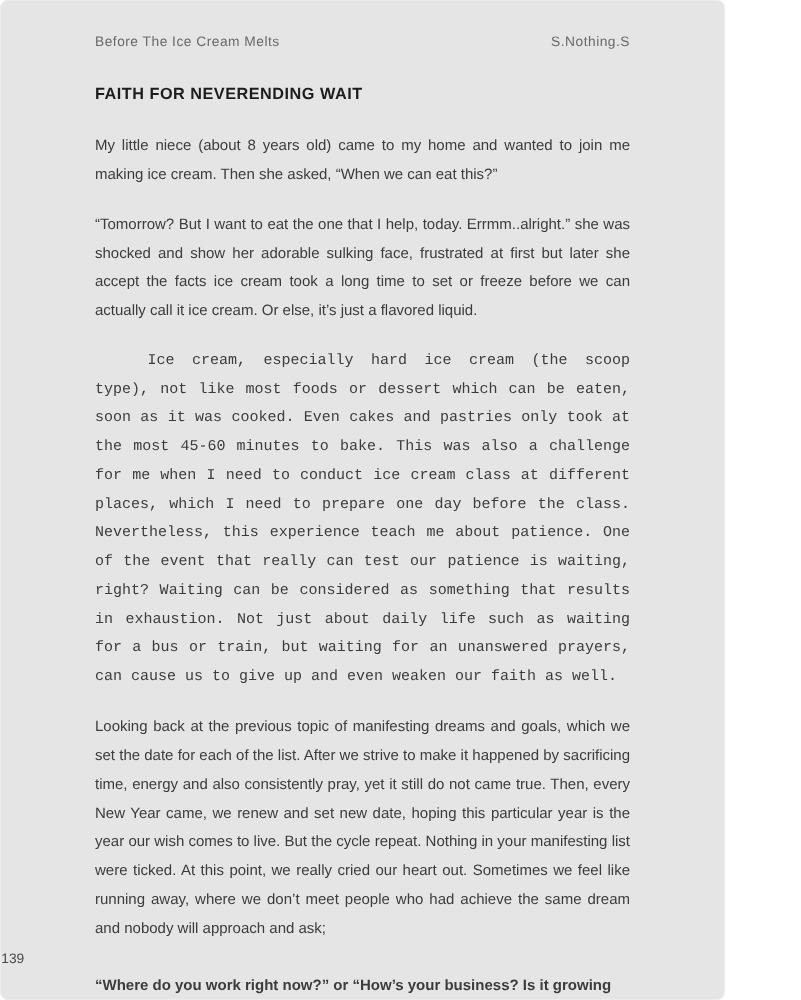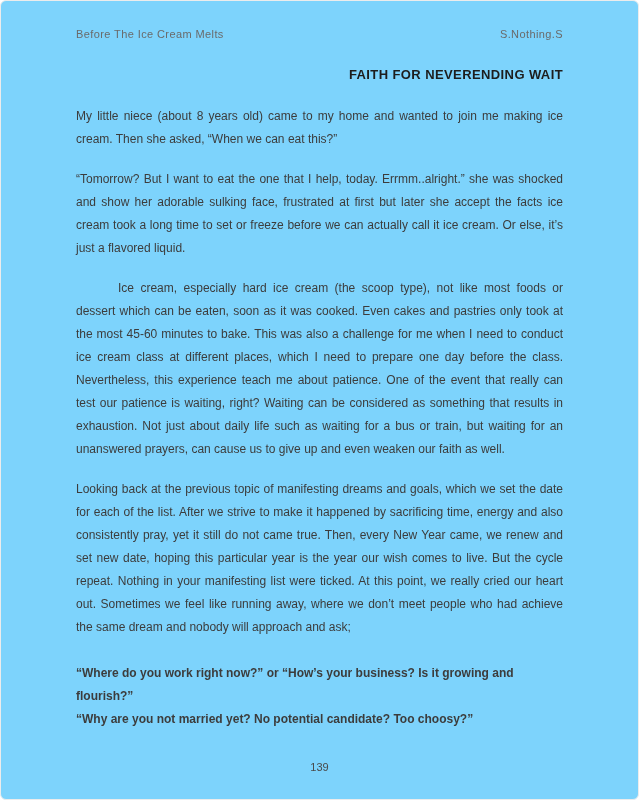--- a/index.html
+++ b/index.html
@@ -4,76 +4,76 @@
 <style>
   * { margin: 0; padding: 0; box-sizing: border-box; }
   html, body { background: #ffffff; }
   body {
     width: 641px;
     height: 800px;
     font-family: "Liberation Sans", "DejaVu Sans", sans-serif;
     overflow: hidden;
   }
   .page {
-    width: 639px;
+    width: 580px;
     height: 800px;
-    background: #7dd3fc;
+    background: #e5e5e5;
     border: 1px solid #ececec;
     border-radius: 6px;
     padding: 27px 75px 0 75px;
     position: relative;
   }
   .running-header {
     display: flex;
     justify-content: space-between;
     font-size: 11px;
     color: #6a6a6a;
     letter-spacing: 0.4px;
   }
   .chapter-title {
     margin-top: 27px;
-    text-align: right;
+    text-align: left;
     font-size: 13px;
     font-weight: bold;
     color: #1d1d1d;
     letter-spacing: 0.4px;
   }
   .body-block {
     margin-top: 23px;
     font-size: 12px;
     line-height: 23px;
     color: #3c3c3c;
   }
   p.para {
     text-align: justify;
     text-justify: inter-word;
     margin-top: 17px;
   }
-  p.para.indent { text-indent: 42px; }
+  p.para.indent { text-indent: 42px; font-family: Liberation Mono, monospace; }
   .section-heading {
     margin-top: 13px;
     margin-bottom: 13px;
     font-size: 12.5px;
     font-weight: bold;
     color: #1d1d1d;
     letter-spacing: 0.2px;
     line-height: 23px;
   }
   p.quote-line {
     text-align: left;
     line-height: 23px;
     font-weight: bold;
   }
   .quote-group { margin-top: 23px; }
   .page-footer {
     position: absolute;
     left: 0;
     bottom: 26px;
     width: 100%;
-    text-align: center;
+    text-align: left;
     font-size: 11px;
     color: #4a4a4a;
   }
 </style>
 </head>
 <body>
 
 <div class="page">
 
   <div class="running-header">

